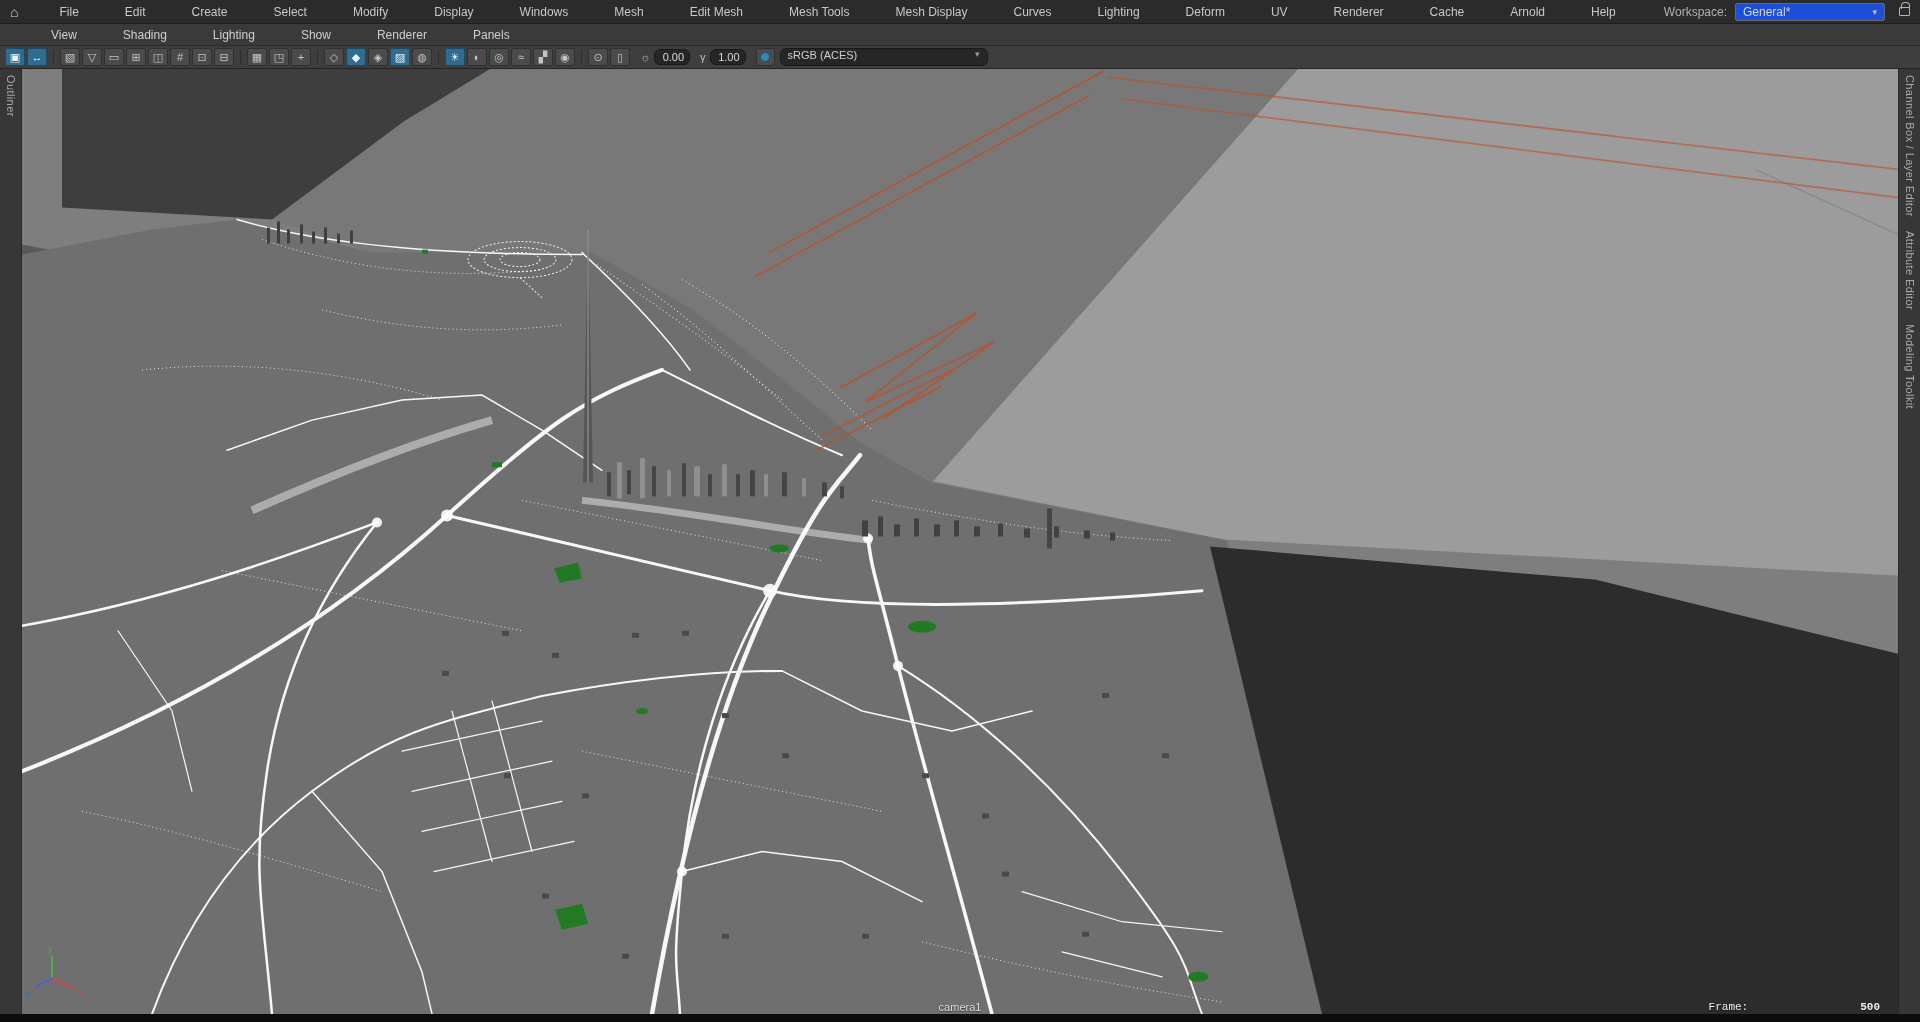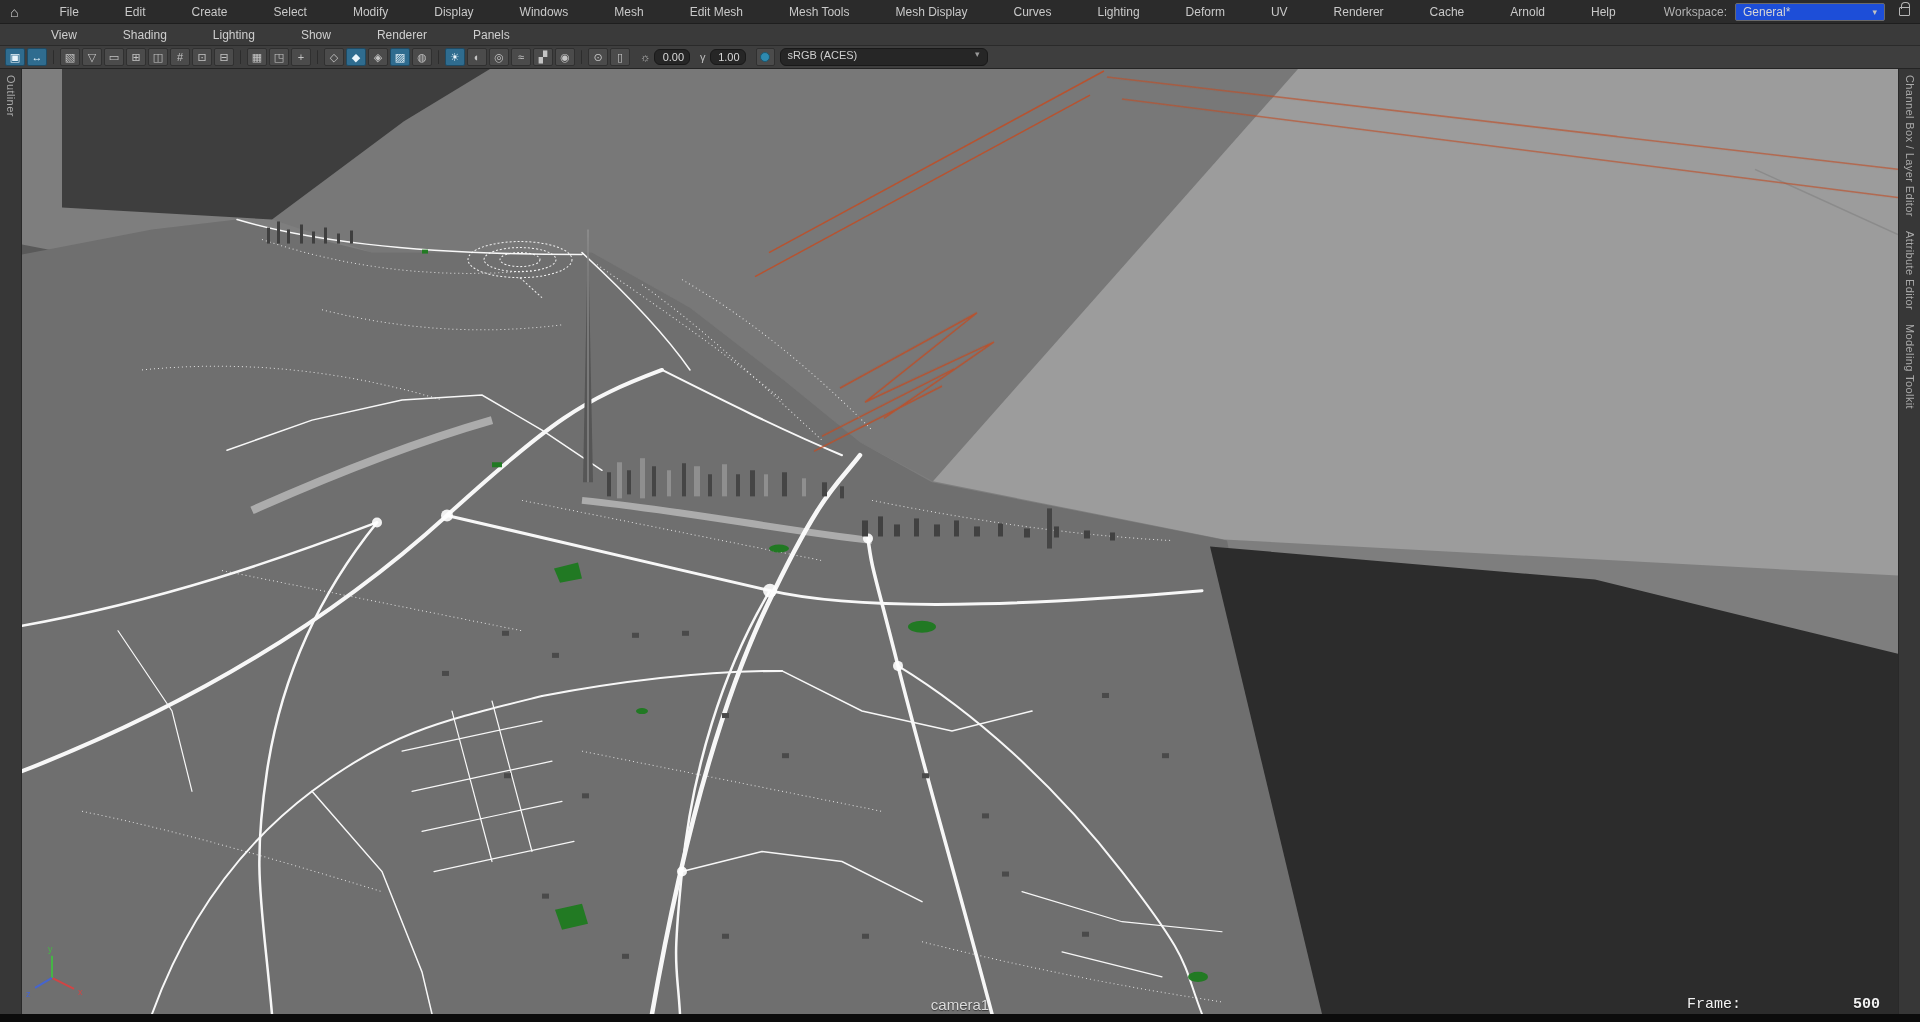--- a/index.html
+++ b/index.html
@@ -48,21 +48,21 @@
   .workarea { flex:1; display:flex; min-height:0; }
   .sidestrip { width:22px; background:#373737; display:flex; flex-direction:column; align-items:center;
     padding-top:6px; gap:14px; flex:none; }
   .sidestrip.left  { border-right:1px solid #292929; }
   .sidestrip.right { border-left:1px solid #292929; }
   .vtab { writing-mode:vertical-rl; font-size:11px; color:#aaaaaa; letter-spacing:.4px; cursor:default; white-space:nowrap; }
 
   .viewport { position:relative; flex:1; background:#7d7d7d; overflow:hidden; }
   .viewport svg { display:block; width:100%; height:100%; }
 
-  .hud { position:absolute; font-size:15px; color:#e6e6e6; text-shadow:0 1px 1px rgba(0,0,0,.55); }
+  .hud { position:absolute; font-size:11px; color:#e6e6e6; text-shadow:0 1px 1px rgba(0,0,0,.55); }
   .hud.cam { left:50%; transform:translateX(-50%); bottom:1px; color:#dcdcdc; }
   .hud.frame { right:18px; bottom:1px; color:#f2f2f2; display:flex; align-items:baseline;font-family:Liberation Mono, monospace; }
   .hud.frame .fval { margin-left:112px; font-weight:bold; }
 
   .bottomstrip { height:8px; background:#0c0c0c; flex:none; }
 </style>
 </head>
 <body>
 
 <div class="app">

